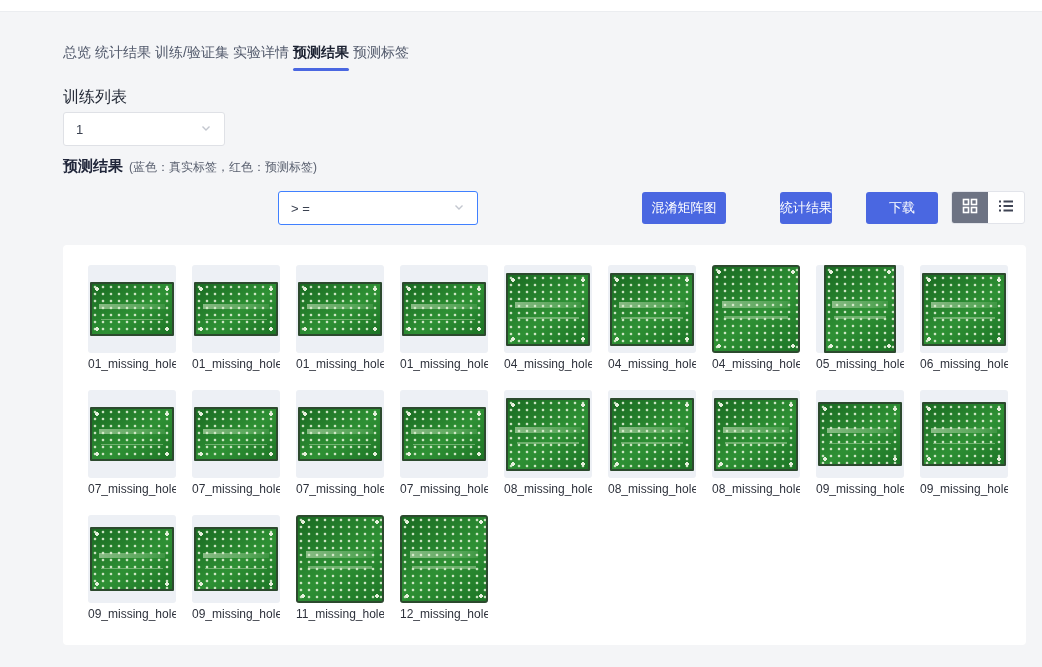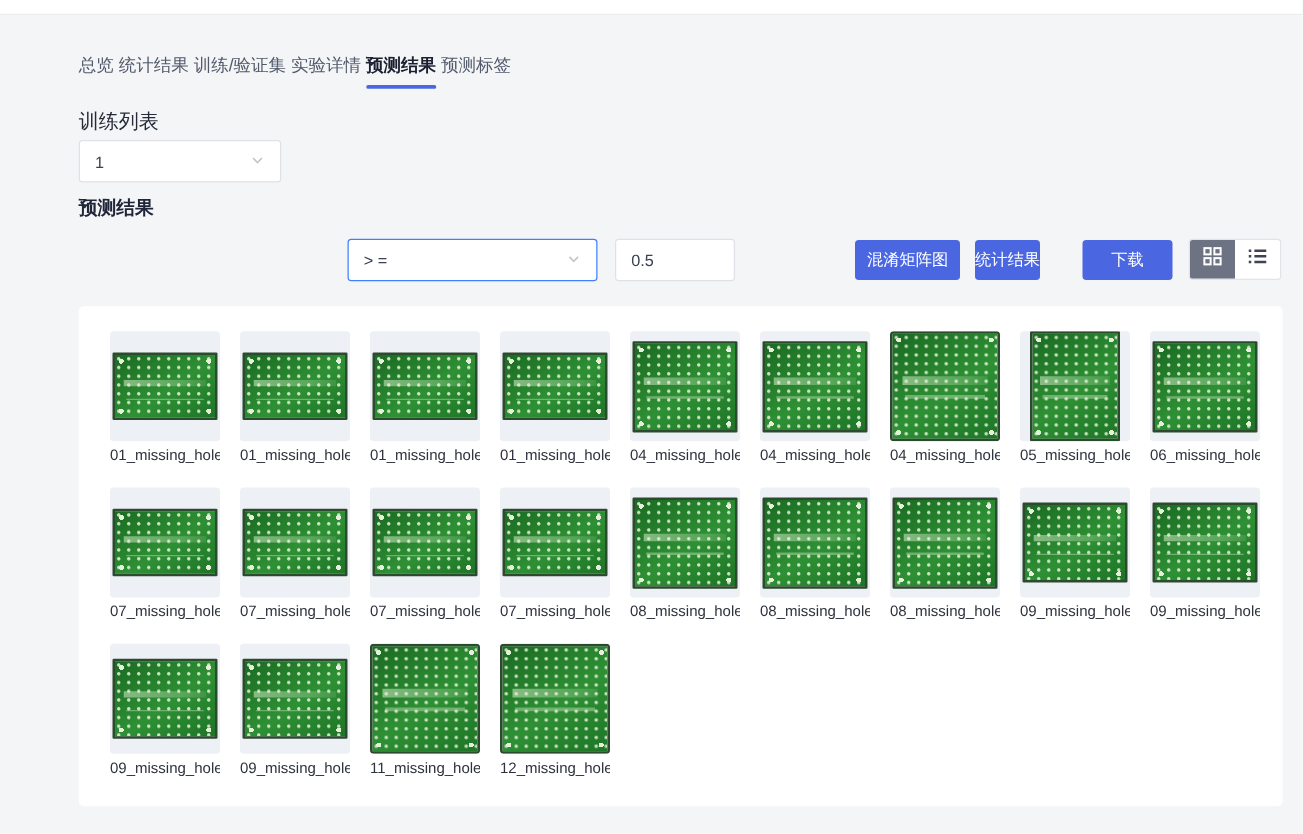--- a/index.html
+++ b/index.html
@@ -58,21 +58,21 @@
   .sel-op      { left:278px; top:191px; width:200px; border-color:var(--focus); }
   .inp-thresh  { left:492px; top:191px; width:96px; }
 
   
   .btn {
     position:absolute; top:192px; height:32px;
     background:var(--accent); color:#fff; border:none; border-radius:3px;
     font-size:13px; font-family:inherit; cursor:pointer;
     display:flex; align-items:center; justify-content:center;
   }
-  .btn-confusion { left:684px; width:84px;font-family:Liberation Mono, monospace; }
+  .btn-confusion { left:642px; width:84px;font-family:Liberation Mono, monospace; }
   .btn-stats     { left:780px; width:52px; }
   .btn-download  { left:866px; width:72px; }
 
   
   .view-toggle {
     position:absolute; left:951px; top:191px; width:74px; height:33px;
     display:flex; border:1px solid #e2e4ea; border-radius:3px; overflow:hidden;
     background:#fff;
   }
   .view-toggle .half {
@@ -147,35 +147,33 @@
     <span class="val">1</span>
     <span>
       <svg width="12" height="12" viewBox="0 0 12 12">
           <polyline points="2.5,4.5 6,8 9.5,4.5" fill="none" stroke="#c3c7cf" stroke-width="1.4"></polyline>
         </svg>
     </span>
   </div>
 
   <div class="heading-row">
     <span class="title">预测结果</span>
+    <span class="hint">(蓝色：真实标签，红色：预测标签)</span>
   </div>
 
 
   <div class="control sel-op">
     <span class="val">&gt; =</span>
     <span>
       <svg width="12" height="12" viewBox="0 0 12 12">
           <polyline points="2.5,4.5 6,8 9.5,4.5" fill="none" stroke="#c3c7cf" stroke-width="1.4"></polyline>
         </svg>
     </span>
   </div>
 
-  <div class="control inp-thresh">
-    <span class="val">0.5</span>
-  </div>
 
   <button class="btn btn-confusion">混淆矩阵图</button>
   <button class="btn btn-stats">统计结果</button>
   <button class="btn btn-download">下载</button>
 
   <div class="view-toggle">
     <div class="half active">
       <span>
         <svg width="16" height="16" viewBox="0 0 16 16" fill="none" stroke="#ffffff" stroke-width="1.6">
           <rect x="1.5" y="1.5" width="5" height="5"></rect>

